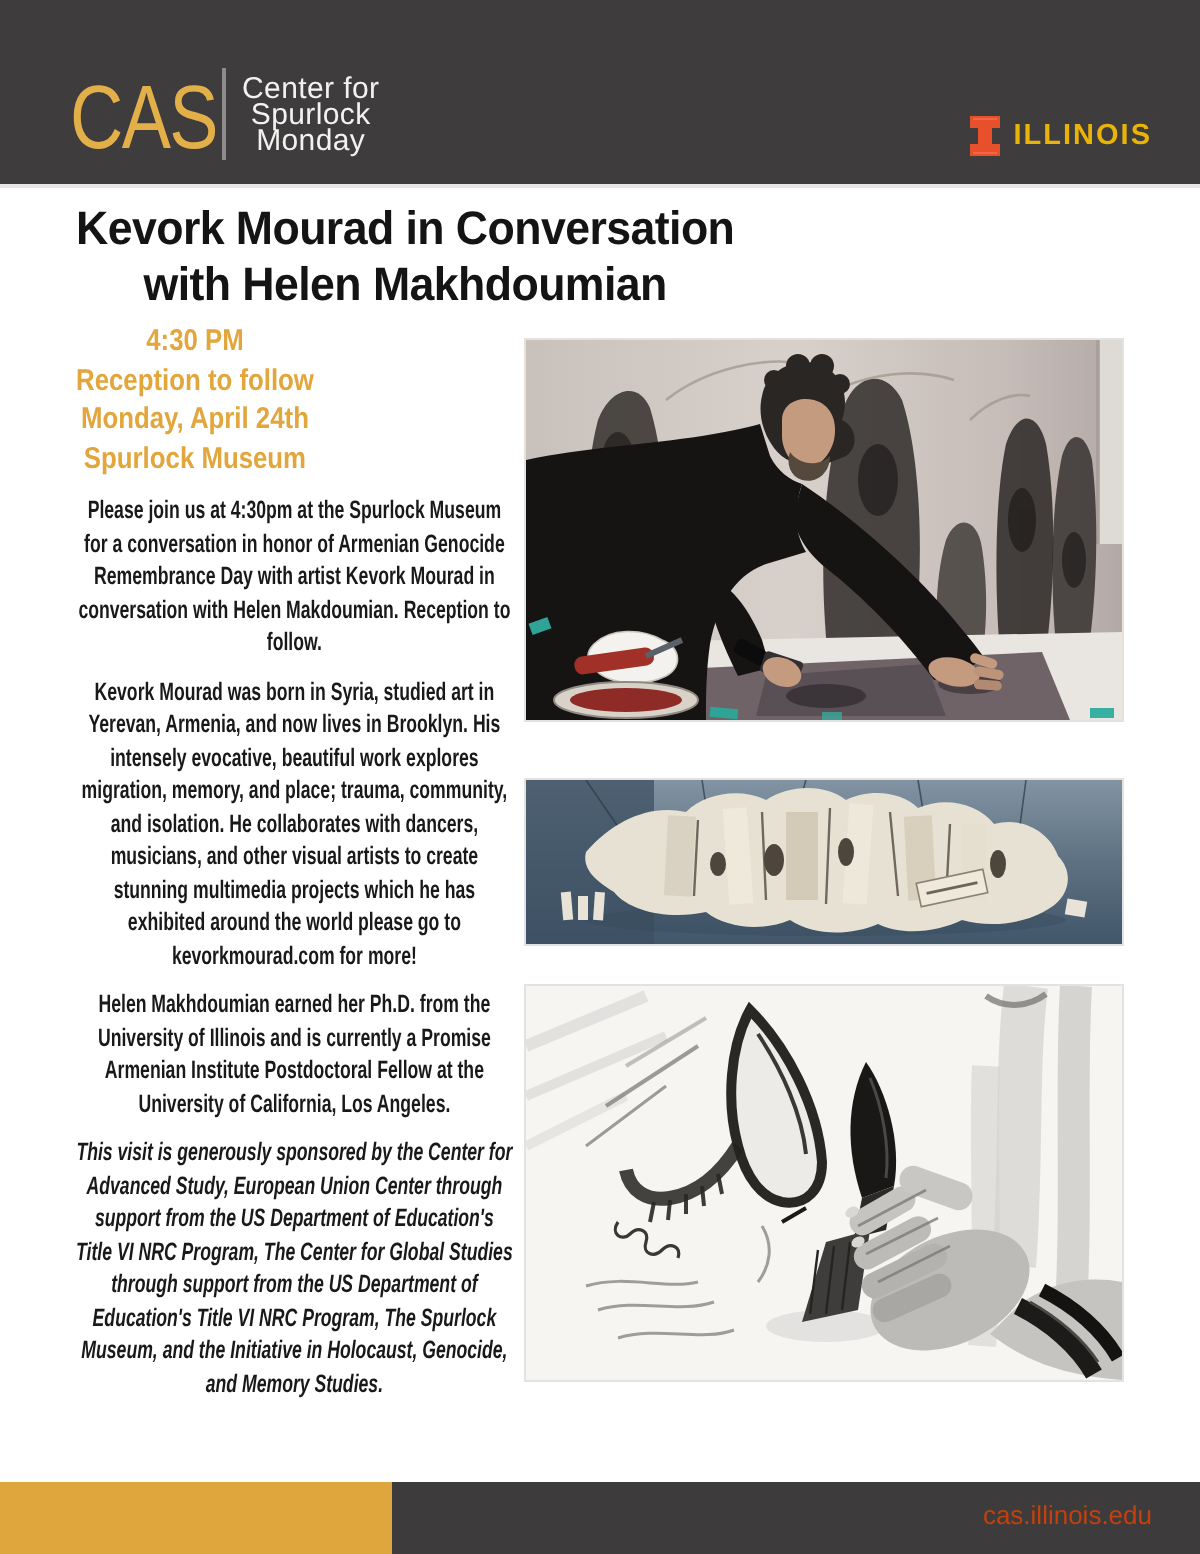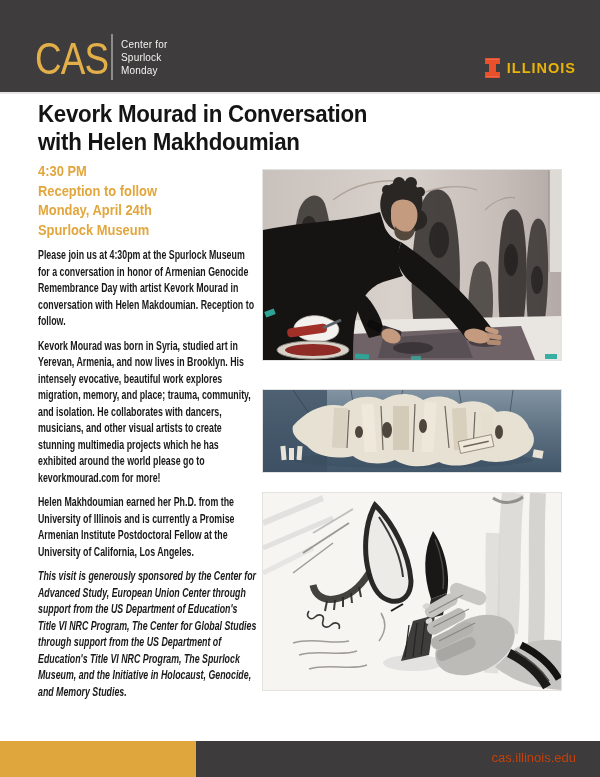--- a/index.html
+++ b/index.html
@@ -1,26 +1,26 @@
 <!DOCTYPE html>
 <html><head>
 <meta charset="utf-8">
 <style>
   html,body{margin:0;padding:0;background:#ffffff;}
   .page{position:relative;width:600px;height:777px;background:#ffffff;overflow:hidden;
-        font-family:"Liberation Sans", sans-serif;}
+        font-family:"Liberation Sans", sans-serif;text-align:center;}
 
   
   .header{position:absolute;left:0;top:0;width:600px;height:92px;background:#3E3C3C;
           border-bottom:2px solid #e7e6e4;}
   .cas-logo{position:absolute;left:35px;top:37px;font-size:45px;line-height:44px;
             color:#E3AF49;letter-spacing:-1px;transform:scaleX(0.82);transform-origin:0 0;
             white-space:nowrap;}
   .header-divider{position:absolute;left:111px;top:34px;width:2px;height:46px;background:#8e8c8a;}
-  .org-name{position:absolute;left:121px;top:38px;font-size:10px;line-height:13px;
+  .org-name{position:absolute;left:121px;top:38px;font-size:15px;line-height:13px;
             color:#f3f2f0;letter-spacing:0.2px;}
   .illinois-lockup{position:absolute;right:24px;top:58px;display:flex;align-items:center;gap:7px;}
   .illinois-text{font-size:14.5px;font-weight:bold;letter-spacing:1px;color:#eab308;}
 
   
   .main-title{position:absolute;left:38px;top:100px;font-size:23.5px;line-height:28px;
               font-weight:bold;color:#141414;letter-spacing:-0.3px;white-space:nowrap;
               transform:scaleX(0.95);transform-origin:0 0;}
   .event-details{position:absolute;left:38px;top:161px;font-size:15px;line-height:19.5px;
                  font-weight:bold;color:#E2A63C;white-space:nowrap;

